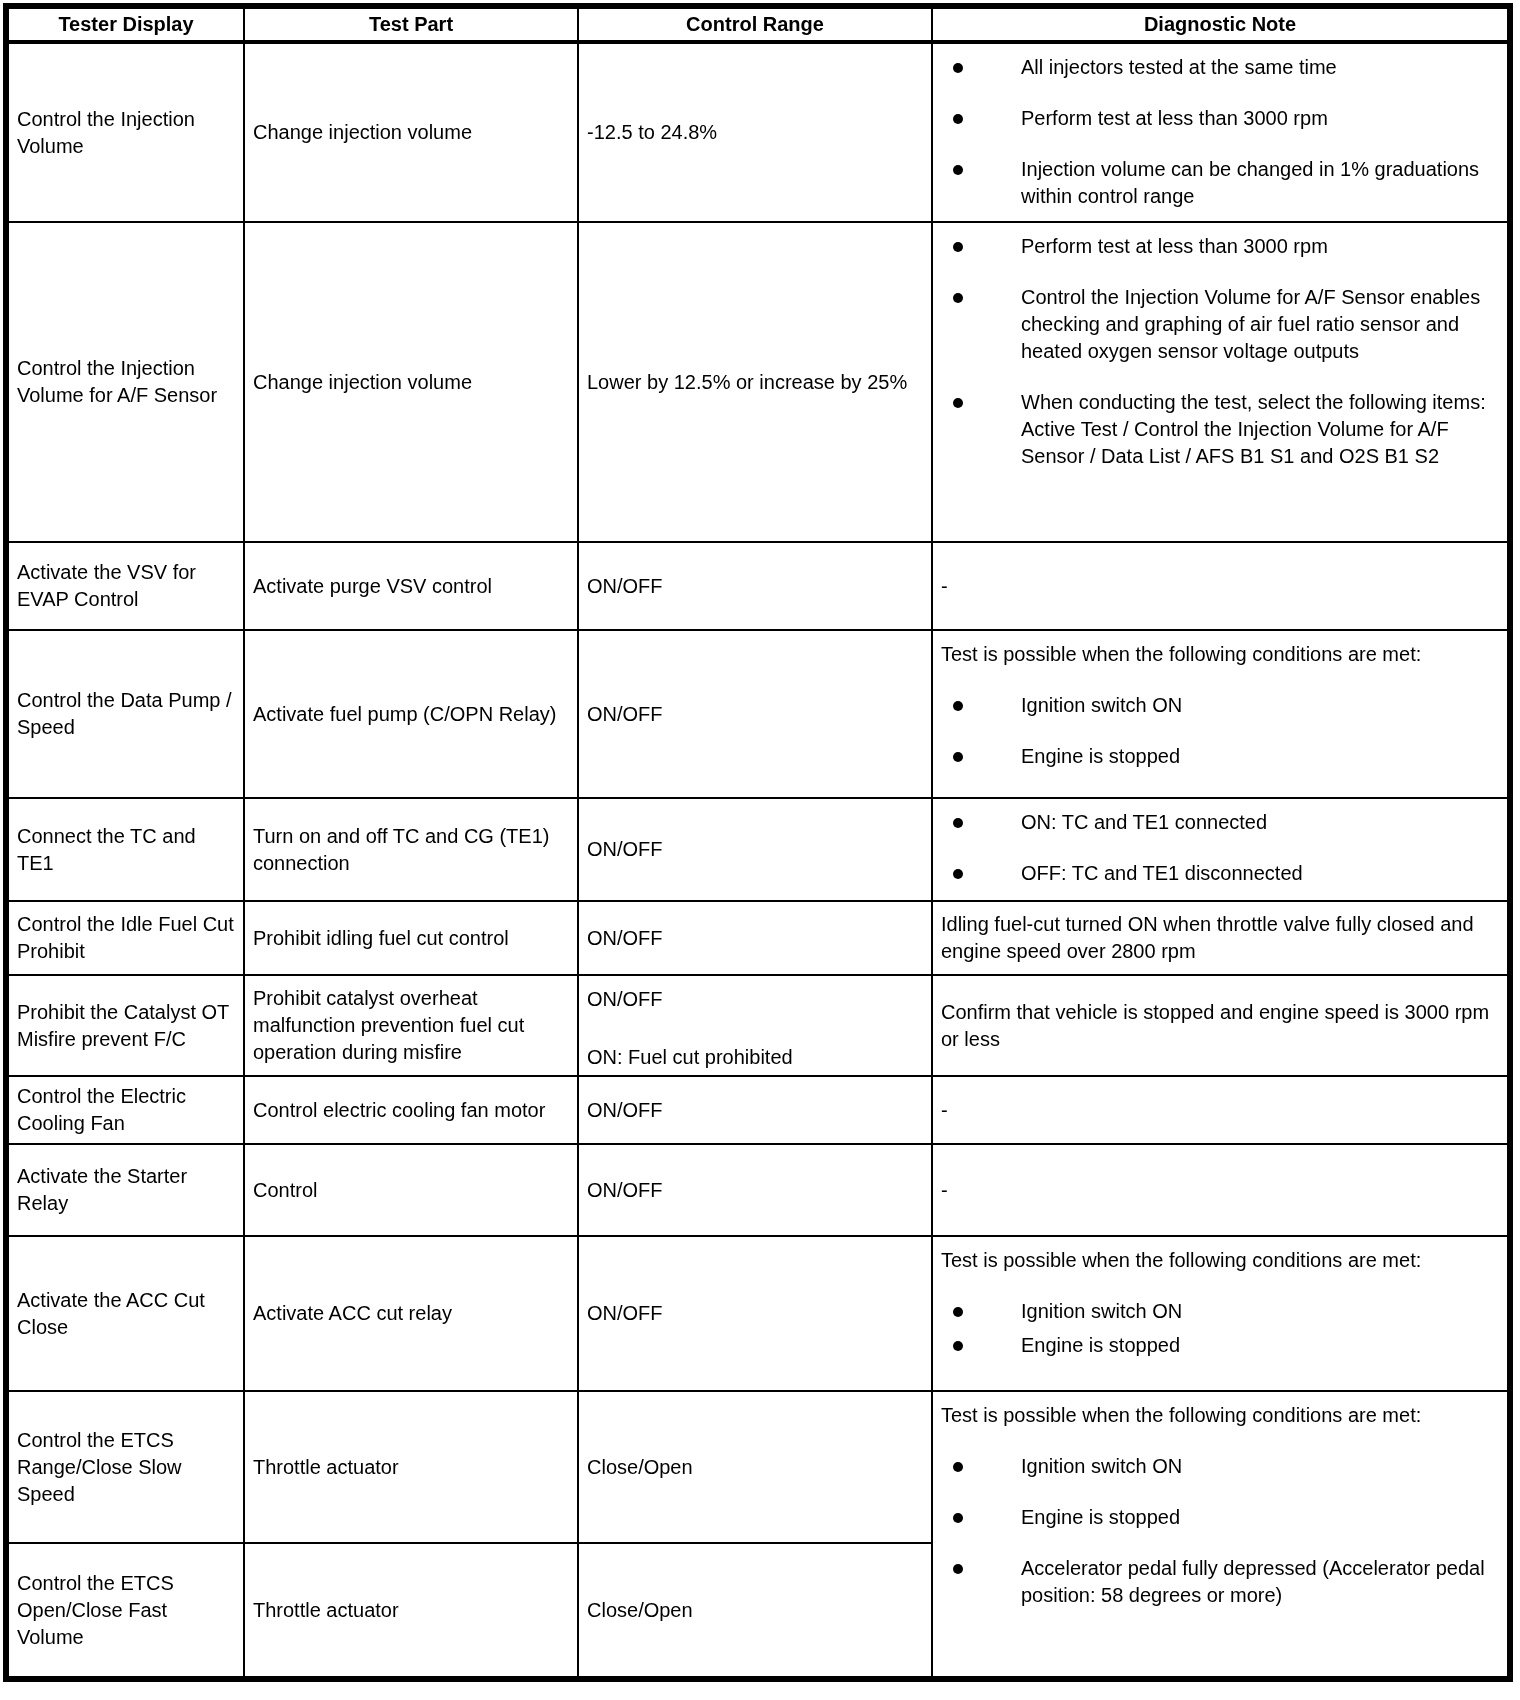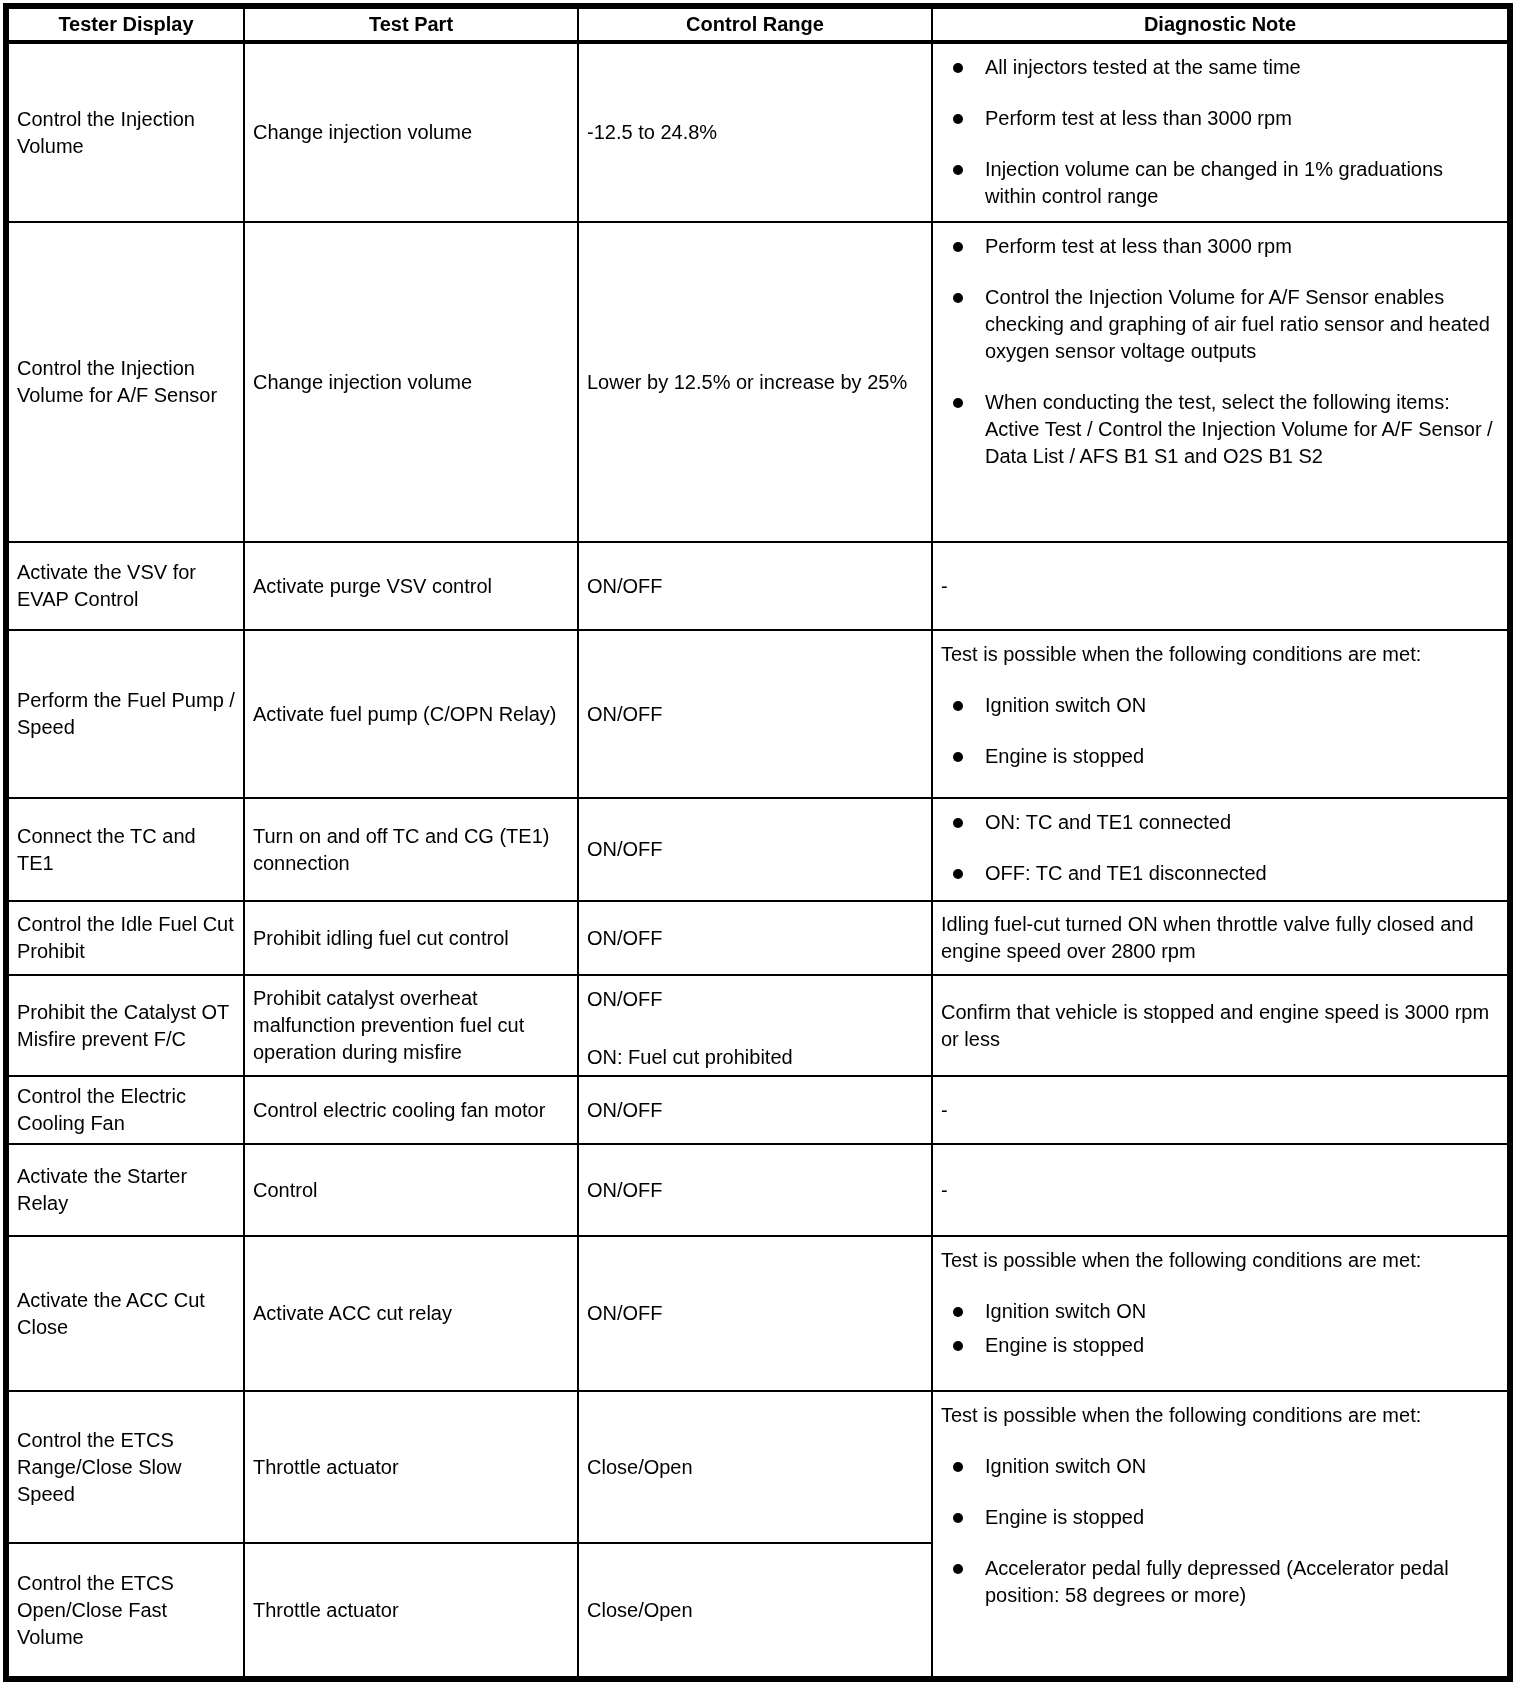--- a/index.html
+++ b/index.html
@@ -52,20 +52,21 @@
   tr.h-r10 { height: 155px; }
   tr.h-r11 { height: 152px; }
   tr.h-r12 { height: 136px; }
   td.vtop {
     vertical-align: top;
     padding-top: 10px;
   }
   .bullet {
     display: flex;
     align-items: flex-start;
+    gap: 36px;
   }
   .bullet + .bullet,
   .note-intro + .bullet {
     margin-top: 24px;
   }
   .bullet.tight + .bullet.tight {
     margin-top: 7px;
   }
   .dot {
     flex: none;
@@ -140,21 +141,21 @@
       </tr>
 
       <tr class="h-r3">
         <td>Activate the VSV for EVAP Control</td>
         <td>Activate purge VSV control</td>
         <td>ON/OFF</td>
         <td>-</td>
       </tr>
 
       <tr class="h-r4">
-        <td>Perform the Fuel Pump / Speed</td>
+        <td>Control the Data Pump / Speed</td>
         <td>Activate fuel pump (C/OPN Relay)</td>
         <td>ON/OFF</td>
         <td class="vtop">
           <div class="note-intro">Test is possible when the following conditions are met:</div>
           <div class="bullet">
               <span class="dot"></span>
               <span class="bt">Ignition switch ON</span>
             </div>
           <div class="bullet">
               <span class="dot"></span>

